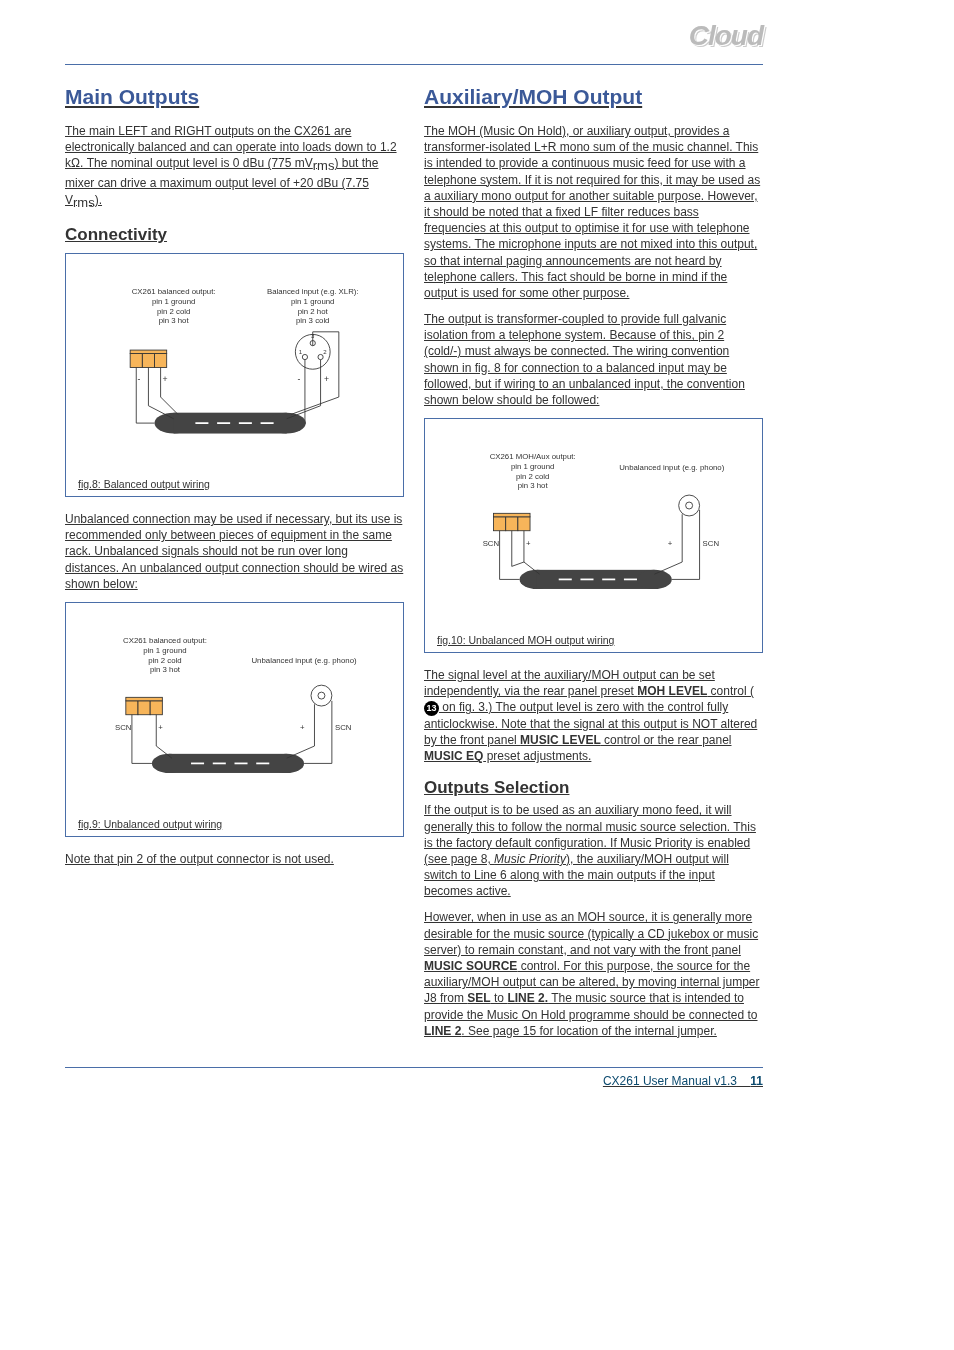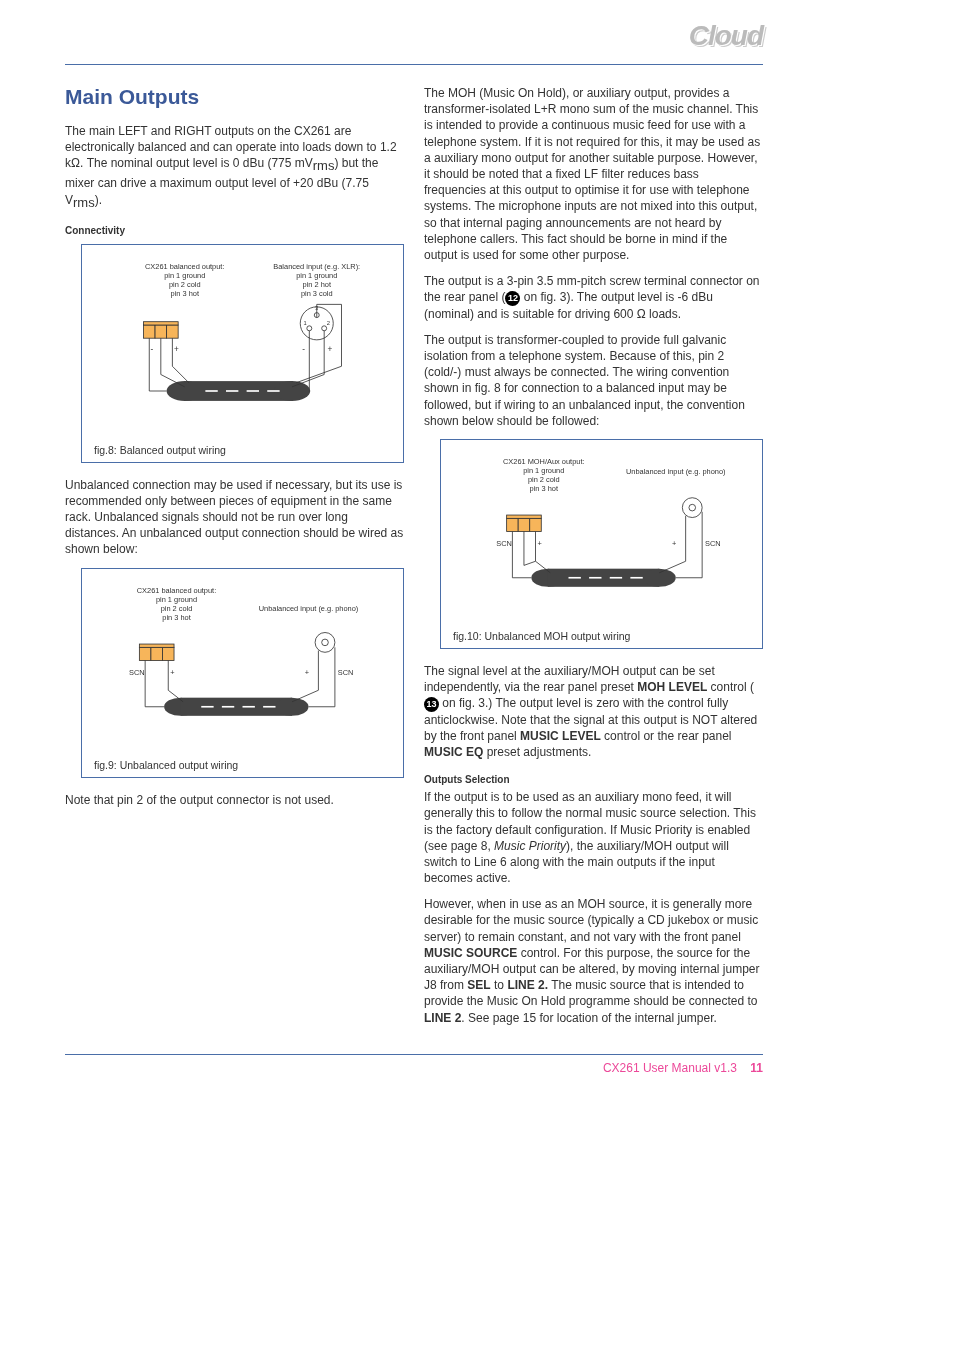--- a/index.html
+++ b/index.html
@@ -8,20 +8,21 @@
     font-size: 12px;
     color: #333;
     background: #fff;
     width: 954px;
   }
   .page {
     padding: 30px 65px 30px 65px;
     box-sizing: border-box;
     width: 828px;
     position: relative;
+    text-decoration: underline;
   }
   .logo {
     position: absolute;
     top: 20px;
     right: 65px;
     font-family: Arial, sans-serif;
     font-size: 28px;
     font-weight: bold;
     font-style: italic;
     color: #bbb;
@@ -43,31 +44,31 @@
   }
   h1 {
     color: #3b5998;
     font-weight: bold;
     font-size: 21px;
     margin: 0 0 14px 0;
   }
   h2 {
     color: #333;
     font-weight: bold;
-    font-size: 10px;
+    font-size: 17px;
     margin: 14px 0 4px 0;
   }
   p {
     margin: 0 0 10px 0;
     line-height: 1.35;
   }
   .figbox {
     border: 1px solid #4a6ea8;
-    padding: 14px 12px 6px 12px;
-    margin: 8px 0 14px 16px;
+    padding: 30px 12px 6px 12px;
+    margin: 8px 0 14px 0;
   }
   .fig-caption {
     font-size: 10.5px;
     margin: 8px 0 0 0;
   }
   .fig-svg {
     width: 100%;
   }
   .circref {
     display: inline-block;
@@ -80,21 +81,21 @@
     font-weight: bold;
     text-align: center;
     line-height: 15px;
     vertical-align: middle;
   }
   .footer {
     border-top: 1px solid #4a6ea8;
     margin-top: 18px;
     padding-top: 6px;
     text-align: right;
-    color: #ec4899;
+    color: #0c4a6e;
     font-size: 12px;
   }
   .footer .pn { font-weight: bold; }
   .subs { font-size: 13px; vertical-align: sub;}
   svg text { font-family: Arial, sans-serif; }
 </style>
 </head>
 <body>
 
 <div class="page">
@@ -243,24 +244,22 @@
             </g>
           </g>
         </svg>
         <div class="fig-caption">fig.9: Unbalanced output wiring</div>
       </div>
 
       <p>Note that pin 2 of the output connector is not used.</p>
     </div>
 
     <div class="col">
+      <h1>Auxiliary/MOH Output</h1>
       <p>The MOH (Music On Hold), or auxiliary output, provides a transformer-isolated L+R mono  sum of the music channel. This is intended to provide a continuous music feed for use with a telephone system. If it is not required for this, it may be used as a auxiliary mono output for another suitable purpose. However, it should be noted that a fixed LF filter reduces bass frequencies at this output to optimise it for use with telephone systems. The microphone inputs are not mixed into this output, so that internal paging announcements are not heard by telephone callers. This fact should be borne in mind if the output is used for some other purpose.</p>
-      <p>
-        <span>The output is a 3-pin 3.5 mm-pitch screw terminal connector on the rear panel (</span><span class="circref">12</span><span> on fig. 3). The output level is -6 dBu (nominal) and is suitable for driving 600 Ω loads.</span>
-      </p>
       <p>The output is transformer-coupled to provide full galvanic isolation from a telephone system. Because of this, pin 2 (cold/-) must always be connected. The wiring convention shown in fig. 8 for connection to a balanced input may be followed, but if wiring to an unbalanced input, the convention shown below should be followed:</p>
 
       <div class="figbox">
         <svg class="fig-svg" viewBox="0 0 360 200">
           <g font-size="9" fill="#333">
             <text x="110" y="12" text-anchor="middle">CX261 MOH/Aux output:</text>
             <text x="110" y="23" text-anchor="middle">pin 1 ground</text>
             <text x="110" y="34" text-anchor="middle">pin 2 cold</text>
             <text x="110" y="45" text-anchor="middle">pin 3 hot</text>
             <text x="270" y="24" text-anchor="middle">Unbalanced input (e.g. phono)</text>

